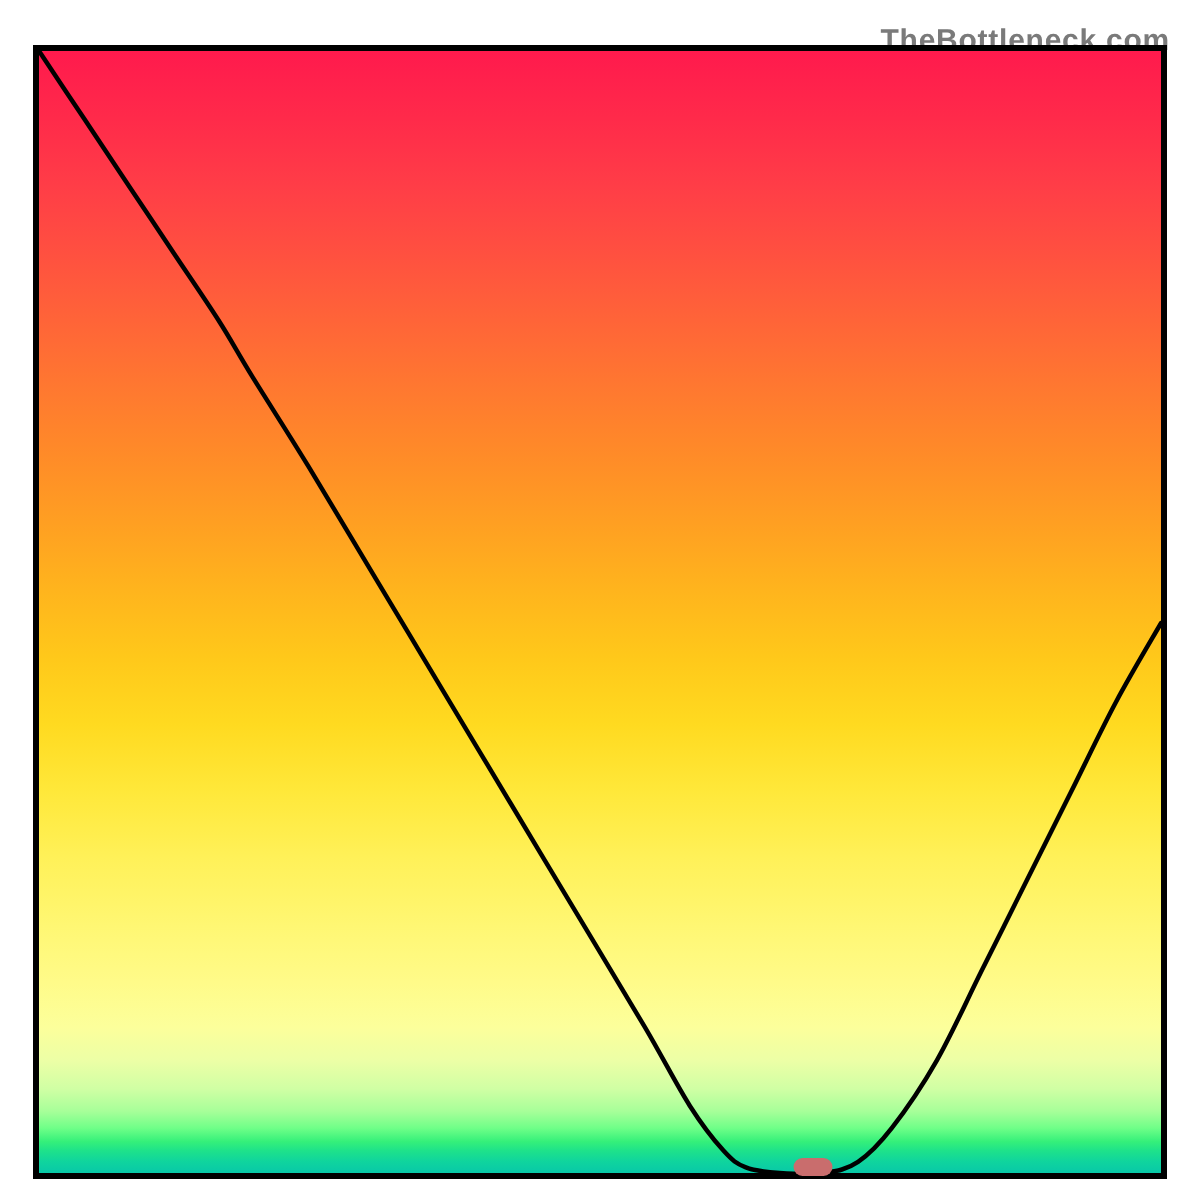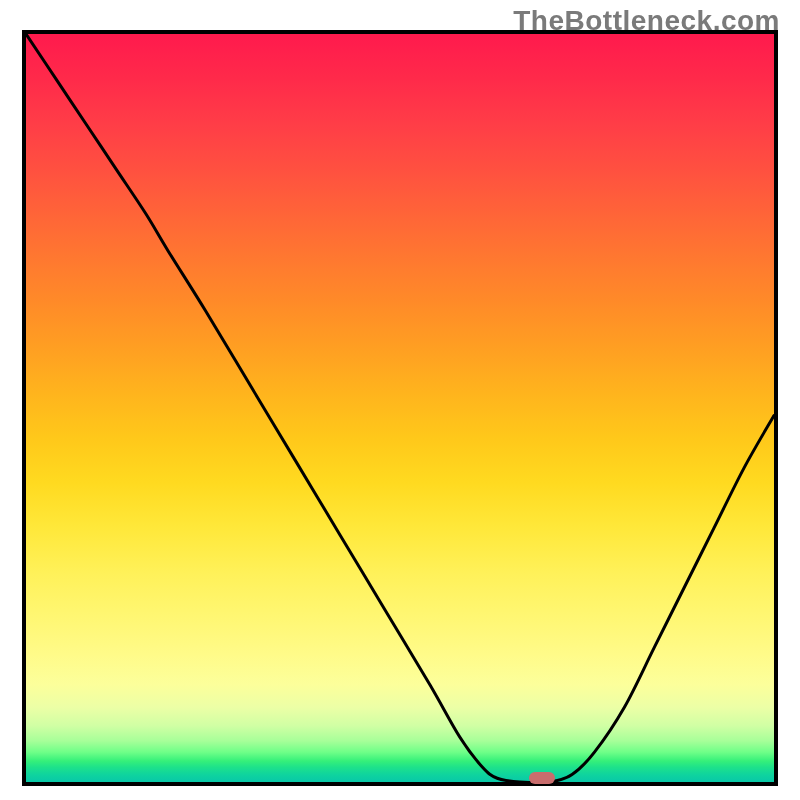--- a/index.html
+++ b/index.html
@@ -11,23 +11,23 @@
     font-family: Arial, Helvetica, sans-serif;
     overflow: hidden;
   }
   .container {
     position: relative;
     width: 800px;
     height: 800px;
   }
   .watermark {
     position: absolute;
-    top: 5px;
+    top: 16px;
     right: 20px;
-    font-size: 28px;
+    font-size: 20px;
     font-weight: bold;
     color: #7a7a7a;
     letter-spacing: 0.5px;
     user-select: none;
   }
   .plot-frame {
     position: absolute;
     left: 22px;
     top: 30px;
     width: 756px;

